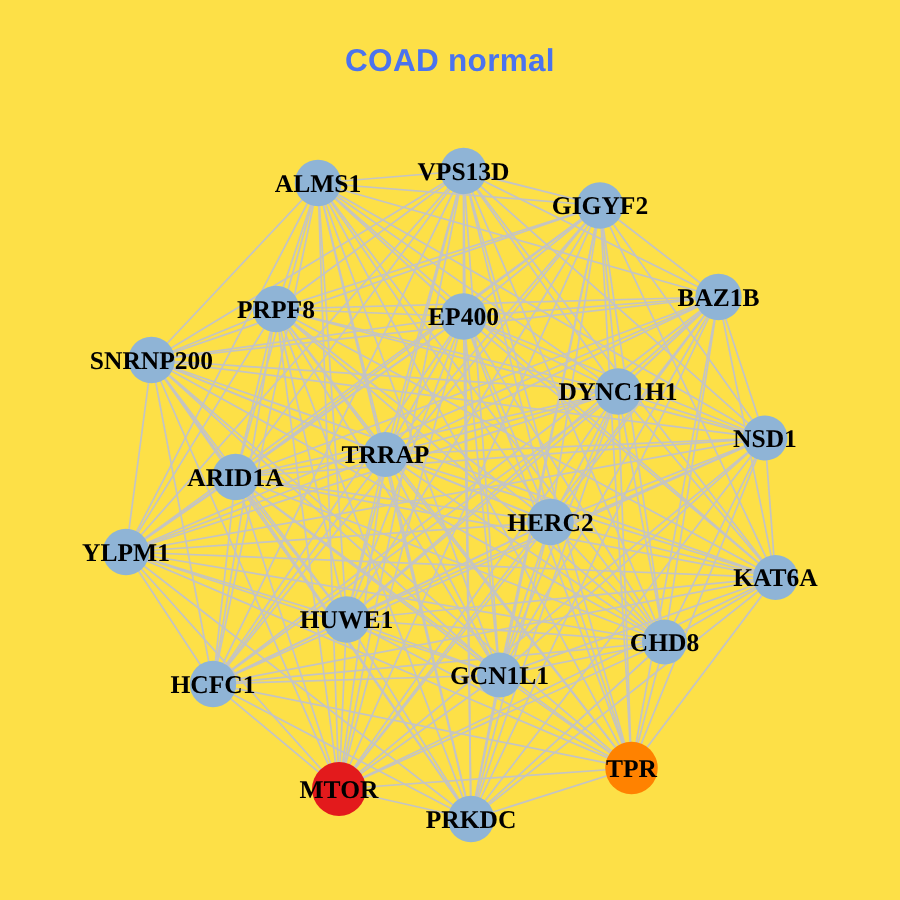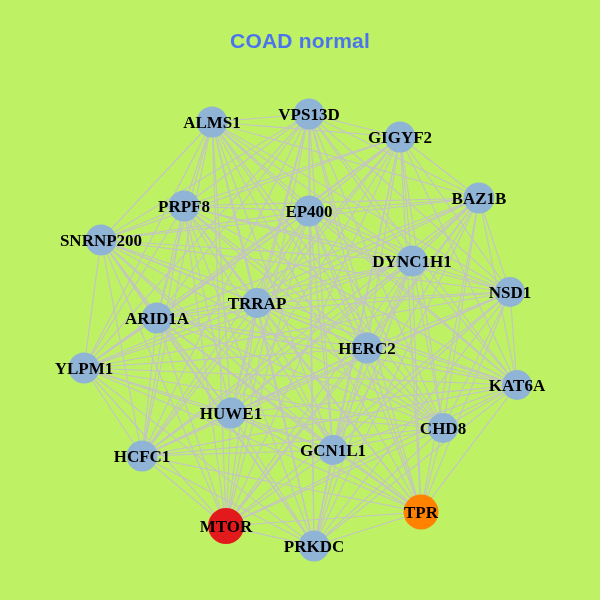--- a/index.html
+++ b/index.html
@@ -1,20 +1,20 @@
 <!DOCTYPE html>
 <html><head>
 <meta charset="utf-8">
 <style>
   html, body { margin: 0; padding: 0; background: #ffffff; }
   .stage {
     position: relative;
     width: 600px;
     height: 600px;
-    background: #bef264;
+    background: #fde047;
     overflow: hidden;
     font-family: "Liberation Sans", sans-serif;
   }
   .chart-title {
     position: absolute;
     top: 29px;
     left: 0;
     width: 600px;
     text-align: center;
     font-family: "Liberation Sans", sans-serif;

